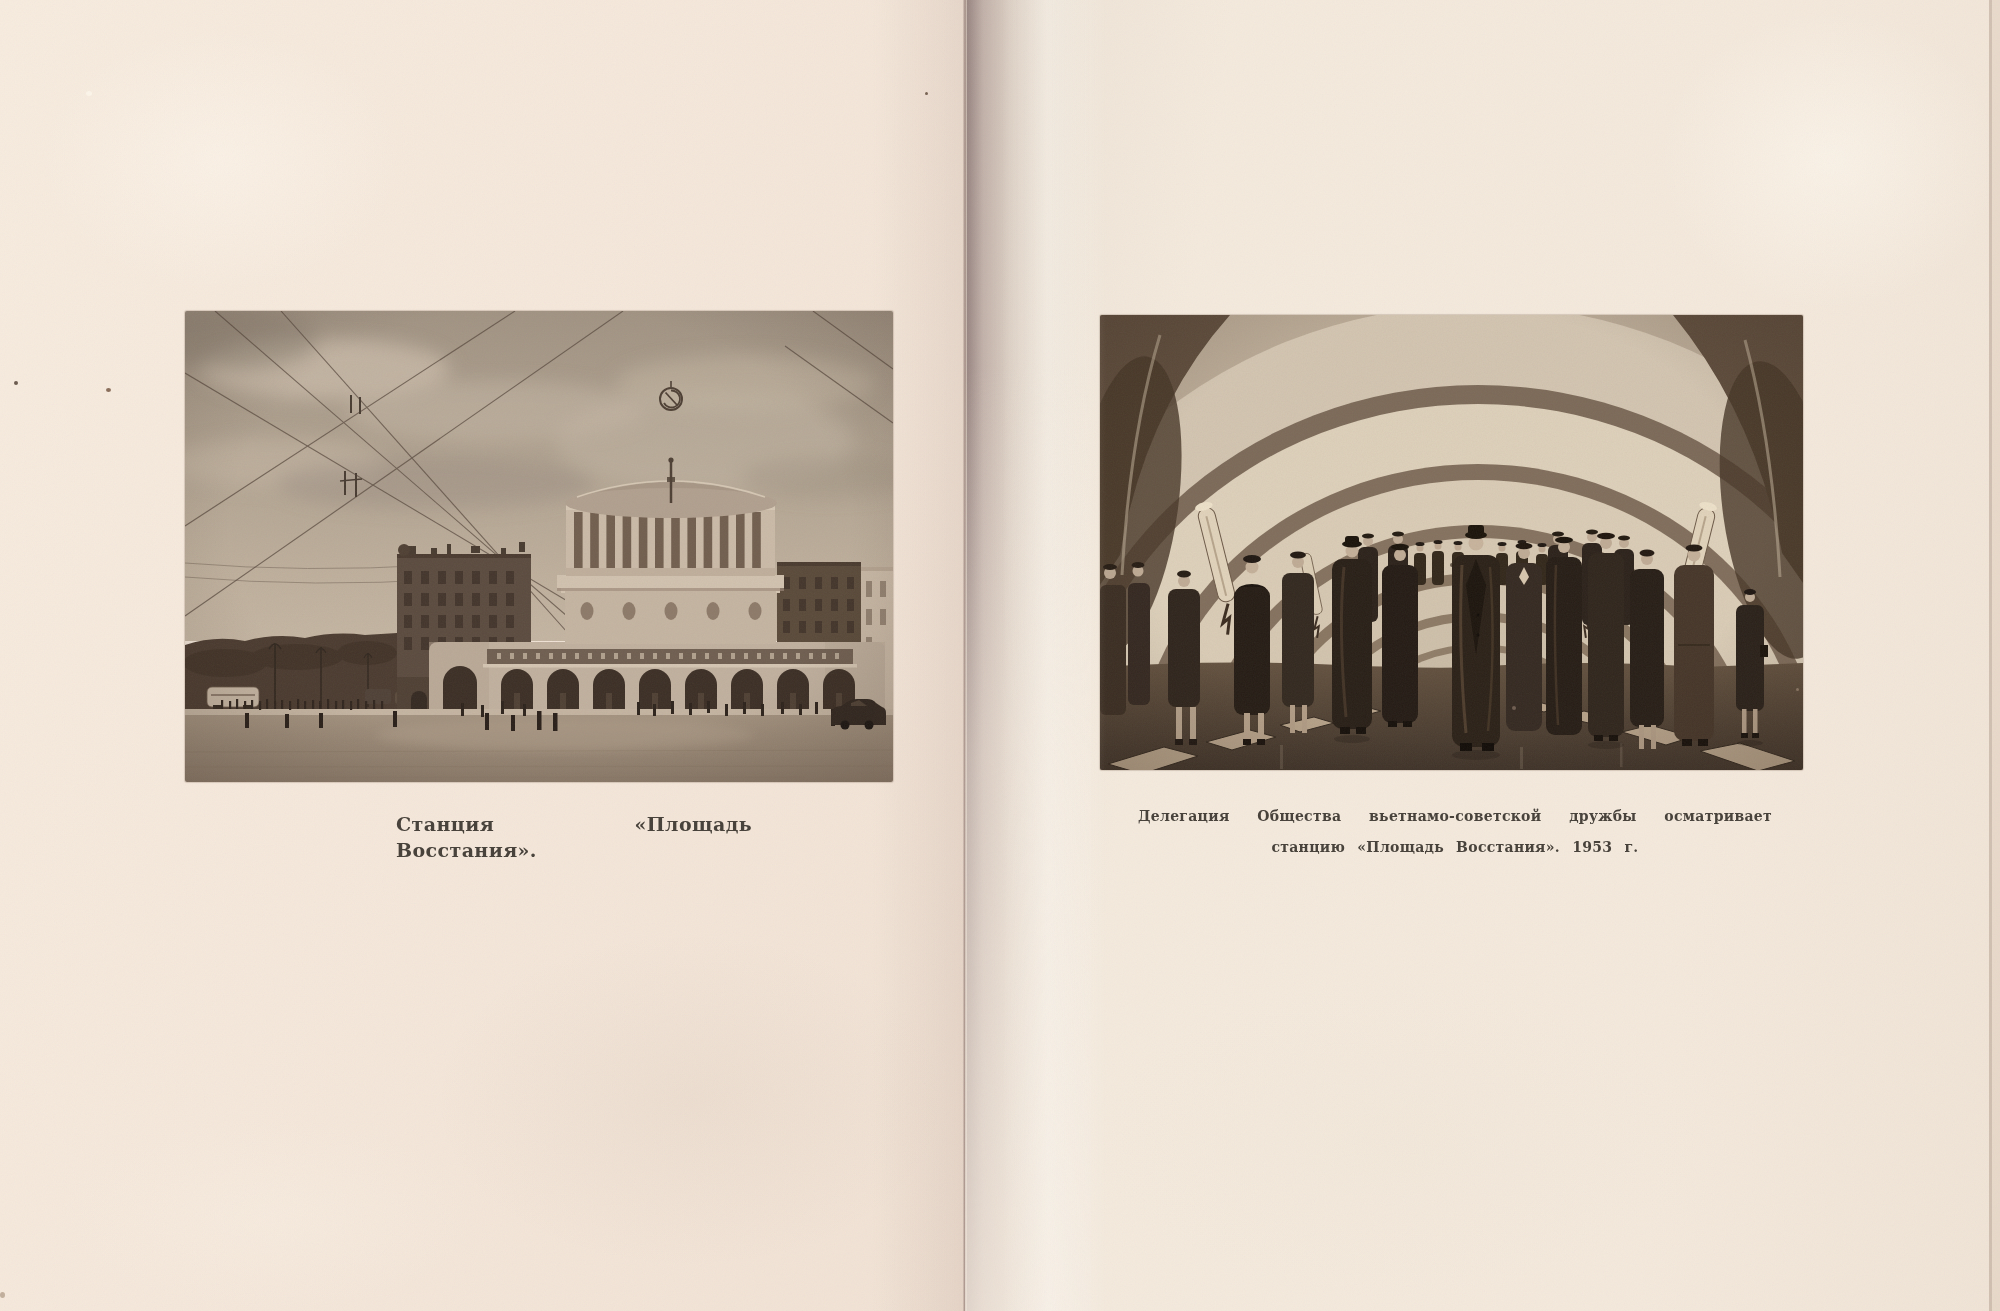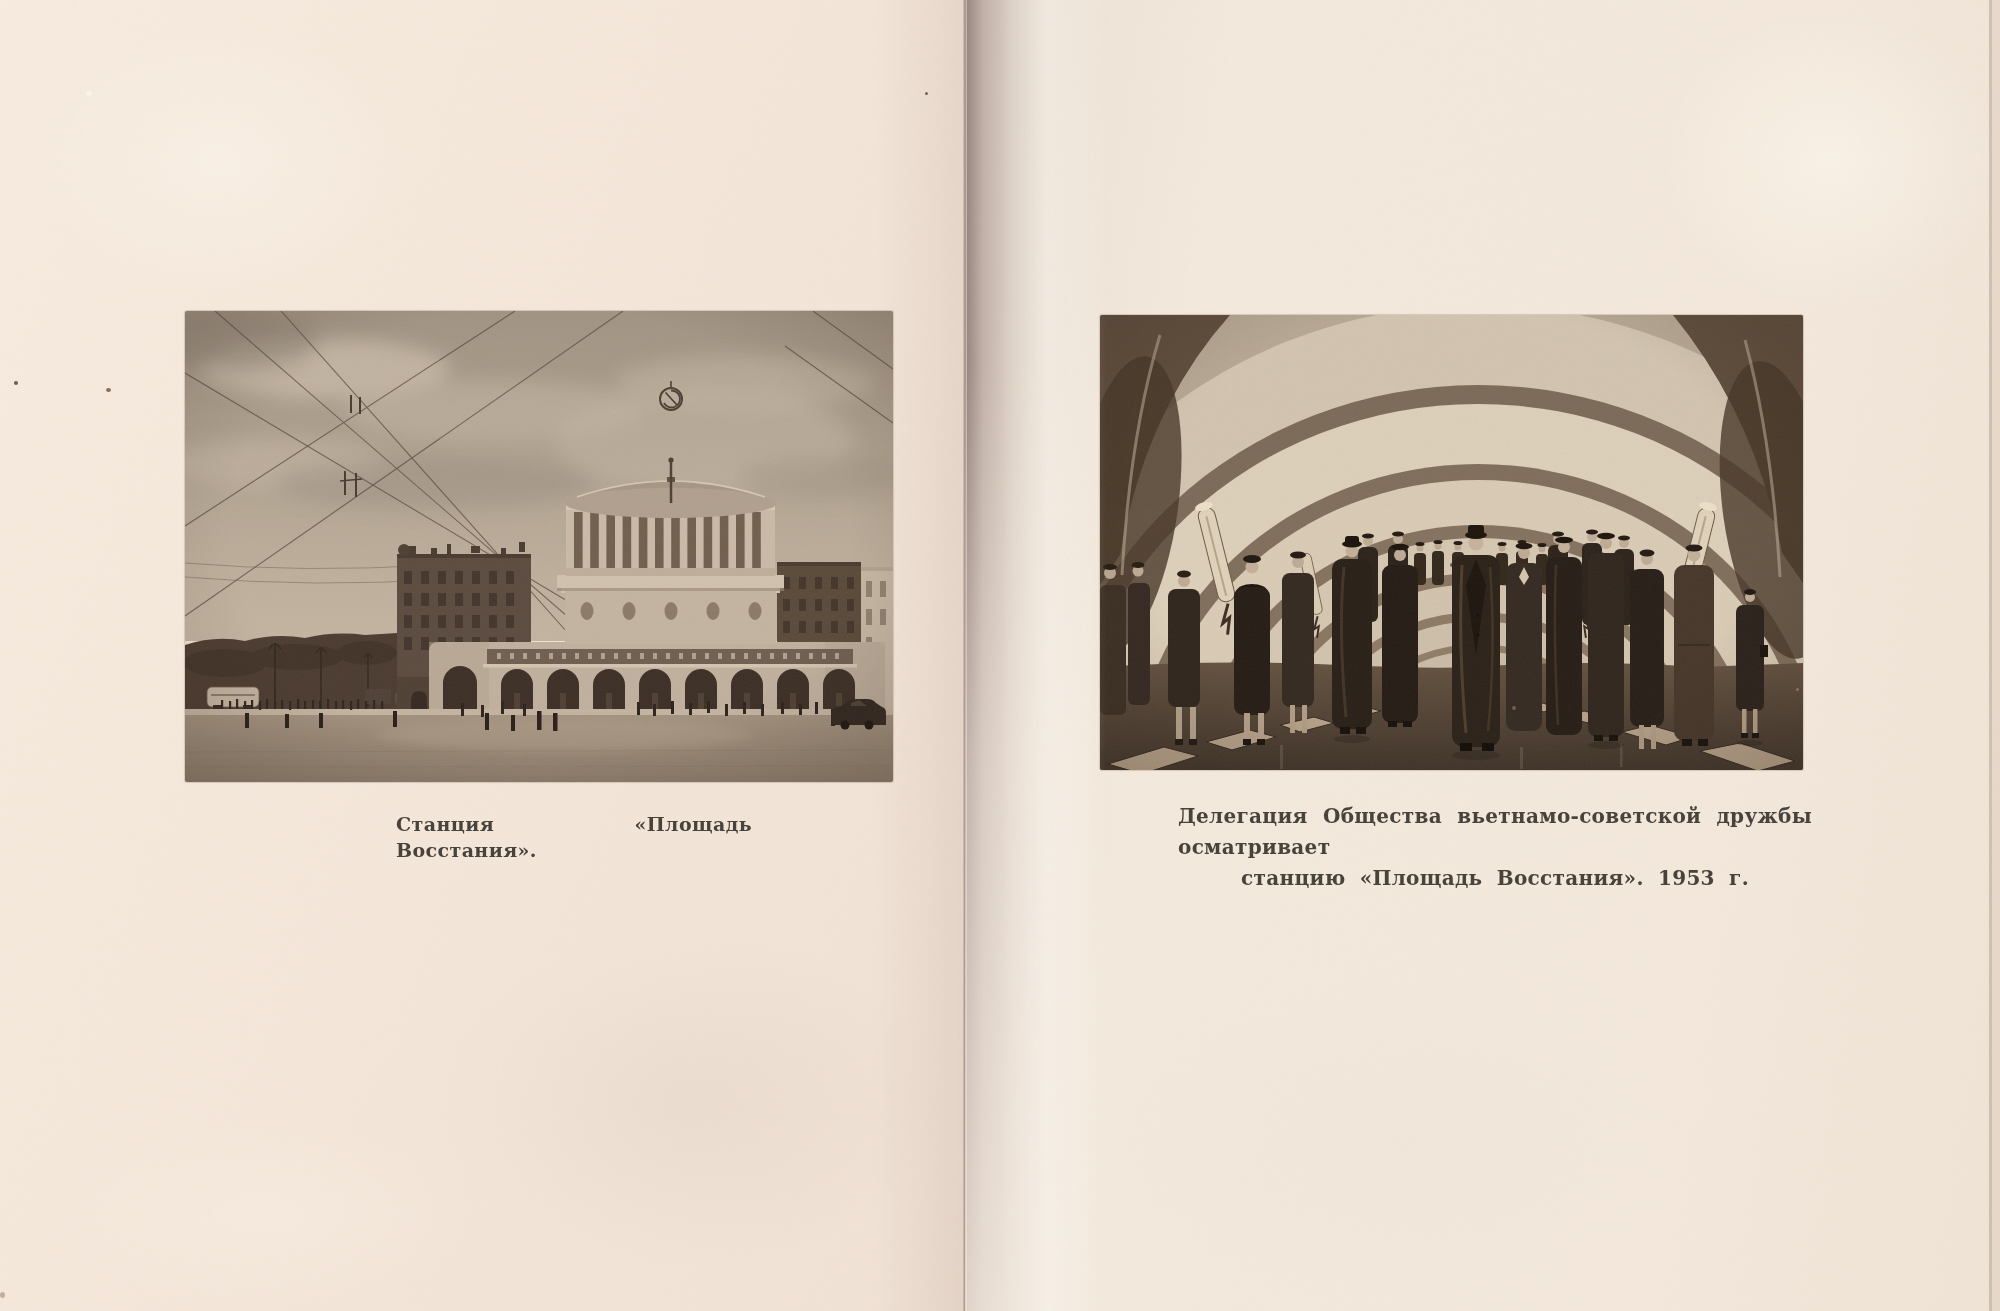--- a/index.html
+++ b/index.html
@@ -50,22 +50,22 @@
   .photo-left  { left:185px; top:311px; width:708px; height:471px; }
   .photo-right { left:134px; top:315px; width:703px; height:455px; } 
   .photo-vignette { position:absolute; left:0; top:0; right:0; bottom:0;
     background:radial-gradient(ellipse at 50% 46%, rgba(0,0,0,0) 62%, rgba(48,33,22,0.20) 100%);
     pointer-events:none; }
 
   
   .caption { position:absolute; color:#464039; font-weight:bold; }
   .caption-left { left:386px; top:811px; width:356px; font-size:19px; letter-spacing:0.4px;
     text-align:justify; text-align-last:justify; line-height:26px;margin-left:10px; }
-  .caption-right { left:172px; top:801px; width:634px; font-size:20px; letter-spacing:0.3px;
-    line-height:31px;margin-left:40px; } 
+  .caption-right { left:172px; top:801px; width:634px; font-size:14px; letter-spacing:0.3px;
+    line-height:31px; } 
   .cap-justify { text-align:justify; text-align-last:justify; }
   .cap-center  { text-align:center; word-spacing:7px; }
 
   .noise-overlay { position:absolute; left:0; top:0; pointer-events:none; opacity:0.05; }
 </style>
 </head>
 <body>
 
 <div class="spread">
 

